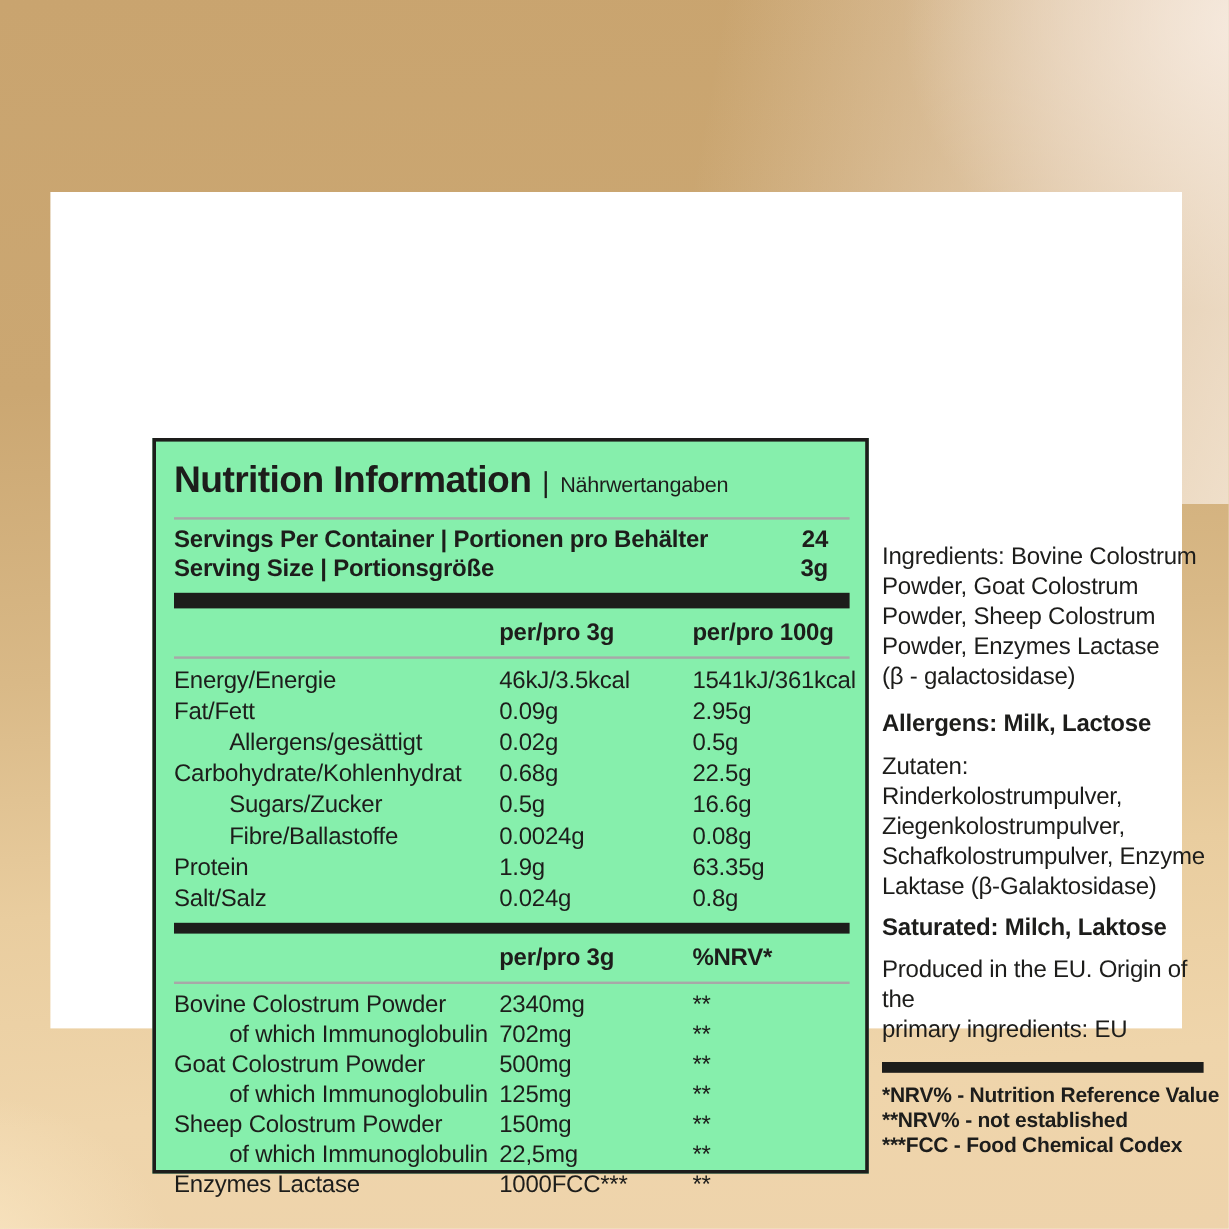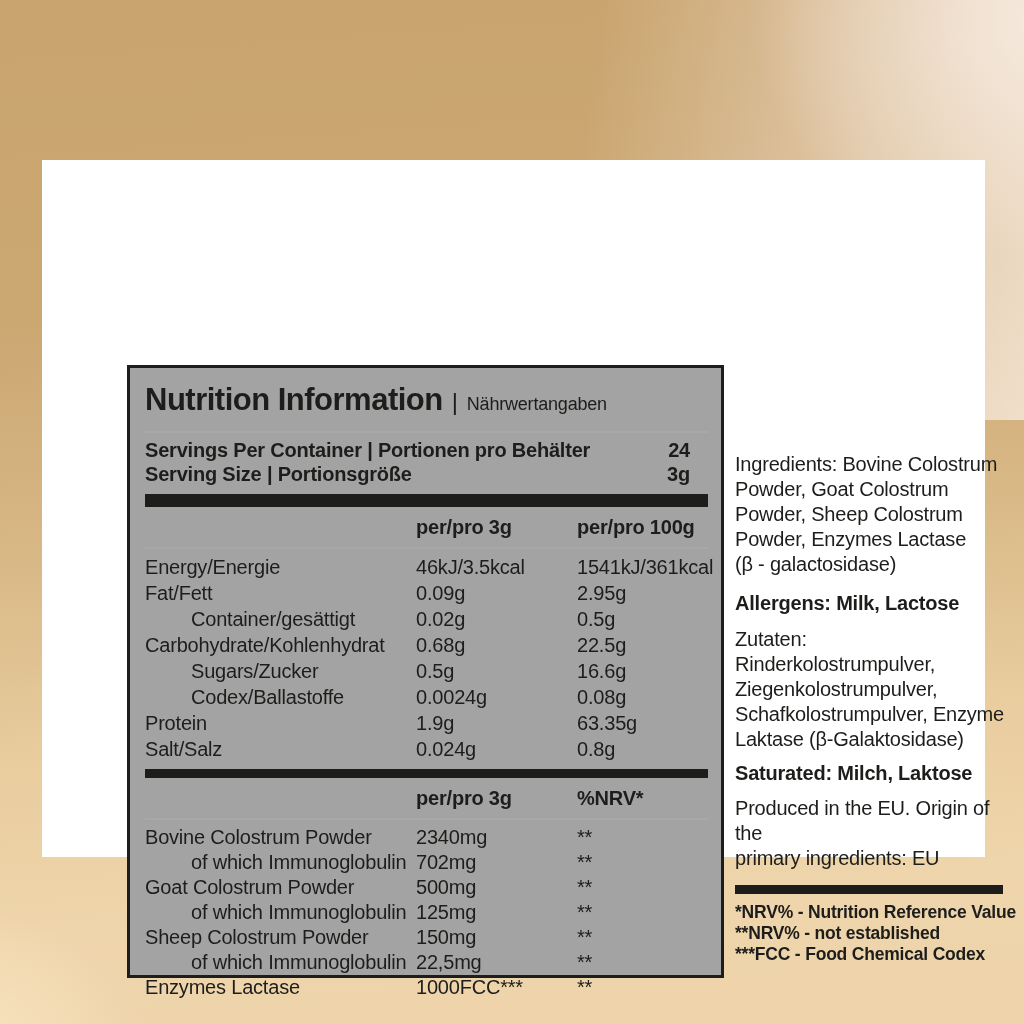--- a/index.html
+++ b/index.html
@@ -11,21 +11,21 @@
       radial-gradient(ellipse 30% 22% at -4% 102%, rgba(250,231,196,.9) 0%, rgba(250,231,196,0) 60%),
       linear-gradient(176deg,#c9a46f 0%,#cba772 30%,#d9b987 52%,#e9cd9f 70%,#efd5ab 86%,#eed3ab 100%);
   }
   .stage::before{content:"";position:absolute;inset:0;
     background:linear-gradient(100deg, rgba(0,0,0,0) 55%, rgba(244,229,215,.55) 82%, rgba(248,237,226,.75) 100%);
     height:420px;pointer-events:none;}
   .white-panel{position:absolute;left:42px;top:160px;width:943px;height:697px;background:#ffffff;}
 
   
   .nbox{position:absolute;left:85px;top:205px;width:597px;height:613px;box-sizing:border-box;
-        border:3px solid #1d1d1b;background:#a3a3a3;padding:14px 13px 0 15px;letter-spacing:-0.2px;}
+        border:3px solid #1d1d1b;background:#86efac;padding:14px 13px 0 15px;letter-spacing:-0.2px;}
   .title-row{display:flex;align-items:baseline;gap:9px;line-height:36px;white-space:nowrap;}
   .title-en{font-size:31px;font-weight:700;letter-spacing:-0.5px;}
   .title-sep{font-size:24px;font-weight:400;color:#1d1d1b;}
   .title-de{font-size:18px;font-weight:400;}
   .hr{border:0;border-top:2px solid #a8a8a8;margin:9px 0 5px 0;}
   .srow{display:flex;justify-content:space-between;font-size:20px;font-weight:700;line-height:24px;}
   .srow .sval{padding-right:18px;}
   .bar{background:#1d1d1b;}
   .bar1{height:13px;margin-top:8px;}
   .bar2{height:9px;margin-top:7px;}
@@ -82,36 +82,36 @@
             <div class="cell">Energy/Energie</div>
             <div class="cell">46kJ/3.5kcal</div>
             <div class="cell">1541kJ/361kcal</div>
           </div>
           <div class="trow">
             <div class="cell">Fat/Fett</div>
             <div class="cell">0.09g</div>
             <div class="cell">2.95g</div>
           </div>
           <div class="trow">
-            <div class="cell indent">Container/gesättigt</div>
+            <div class="cell indent">Allergens/gesättigt</div>
             <div class="cell">0.02g</div>
             <div class="cell">0.5g</div>
           </div>
           <div class="trow">
             <div class="cell">Carbohydrate/Kohlenhydrat</div>
             <div class="cell">0.68g</div>
             <div class="cell">22.5g</div>
           </div>
           <div class="trow">
             <div class="cell indent">Sugars/Zucker</div>
             <div class="cell">0.5g</div>
             <div class="cell">16.6g</div>
           </div>
           <div class="trow">
-            <div class="cell indent">Codex/Ballastoffe</div>
+            <div class="cell indent">Fibre/Ballastoffe</div>
             <div class="cell">0.0024g</div>
             <div class="cell">0.08g</div>
           </div>
           <div class="trow">
             <div class="cell">Protein</div>
             <div class="cell">1.9g</div>
             <div class="cell">63.35g</div>
           </div>
           <div class="trow">
             <div class="cell">Salt/Salz</div>

